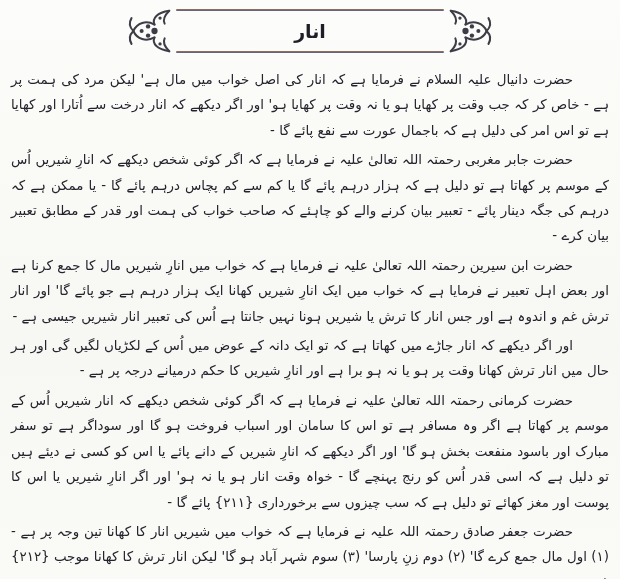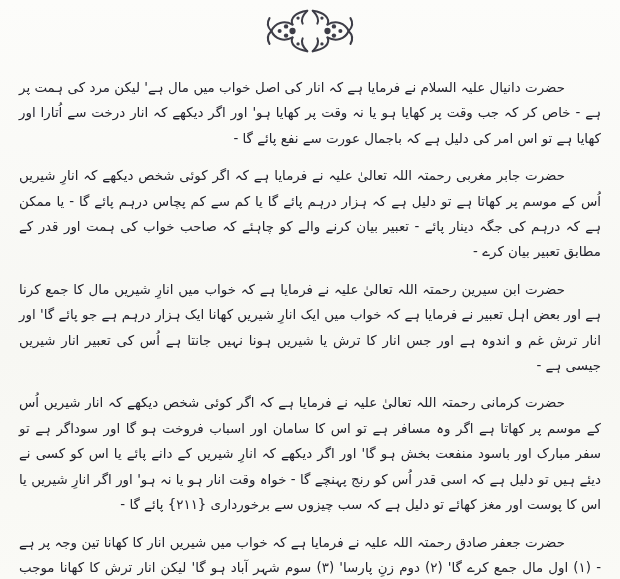--- a/index.html
+++ b/index.html
@@ -60,21 +60,21 @@
   .text-area {
     direction: rtl;
     text-align: justify;
     padding: 7px 7px 0 7px;
     font-size: 13.4px;
     line-height: 25.4px;
     color: #23232d;
     letter-spacing: 0;
   }
   .para {
-    margin: 12px;
+    margin: 4px;
     text-indent: 36px;
     text-align-last: right;
   }
 </style>
 </head>
 <body>
 
 <div class="page">
 
   <div class="header">
@@ -92,20 +92,25 @@
       <g fill="#3d3d47">
         <circle cx="31" cy="27" r="3.4"></circle>
         <circle cx="24" cy="22" r="2.4"></circle>
         <circle cx="24" cy="32" r="2.4"></circle>
         <circle cx="17" cy="27" r="2.2"></circle>
         <circle cx="37" cy="13" r="1.8"></circle>
         <circle cx="37" cy="41" r="1.8"></circle>
       </g>
     </svg>
 
+    <div class="title-box">
+      <div class="rule"></div>
+      <div class="title">انار</div>
+      <div class="rule"></div>
+    </div>
 
     <svg class="ornament right" viewBox="0 0 50 54">
       <g fill="none" stroke="#3d3d47" stroke-width="2.2" stroke-linecap="round">
         <path d="M47 5 C34 7 28 13 31 20"></path>
         <path d="M47 49 C34 47 28 41 31 34"></path>
         <path d="M31 20 C22 15 12 18 8 27 C12 36 22 39 31 34"></path>
         <path d="M47 5 C42 10 40 15 42 19"></path>
         <path d="M47 49 C42 44 40 39 42 35"></path>
         <path d="M8 27 C4 23 3 18 6 13"></path>
         <path d="M8 27 C4 31 3 36 6 41"></path>
@@ -119,18 +124,19 @@
         <circle cx="37" cy="41" r="1.8"></circle>
       </g>
     </svg>
 
   </div>
 
   <div class="text-area" dir="rtl">
     <p class="para">حضرت دانیال علیہ السلام نے فرمایا ہے کہ انار کی اصل خواب میں مال ہے' لیکن مرد کی ہمت پر ہے - خاص کر کہ جب وقت پر کھایا ہو یا نہ وقت پر کھایا ہو' اور اگر دیکھے کہ انار درخت سے اُتارا اور کھایا ہے تو اس امر کی دلیل ہے کہ باجمال عورت سے نفع پائے گا -</p>
     <p class="para">حضرت جابر مغربی رحمتہ اللہ تعالیٰ علیہ نے فرمایا ہے کہ اگر کوئی شخص دیکھے کہ انارِ شیریں اُس کے موسم پر کھاتا ہے تو دلیل ہے کہ ہزار درہم پائے گا یا کم سے کم پچاس درہم پائے گا - یا ممکن ہے کہ درہم کی جگہ دینار پائے - تعبیر بیان کرنے والے کو چاہئے کہ صاحب خواب کی ہمت اور قدر کے مطابق تعبیر بیان کرے -</p>
     <p class="para">حضرت ابن سیرین رحمتہ اللہ تعالیٰ علیہ نے فرمایا ہے کہ خواب میں انارِ شیریں مال کا جمع کرنا ہے اور بعض اہل تعبیر نے فرمایا ہے کہ خواب میں ایک انارِ شیریں کھانا ایک ہزار درہم ہے جو پائے گا' اور انار ترش غم و اندوہ ہے اور جس انار کا ترش یا شیریں ہونا نہیں جانتا ہے اُس کی تعبیر انار شیریں جیسی ہے -</p>
+    <p class="para">اور اگر دیکھے کہ انار جاڑے میں کھاتا ہے کہ تو ایک دانہ کے عوض میں اُس کے لکڑیاں لگیں گی اور ہر حال میں انار ترش کھانا وقت پر ہو یا نہ ہو برا ہے اور انارِ شیریں کا حکم درمیانے درجہ پر ہے -</p>
     <p class="para">حضرت کرمانی رحمتہ اللہ تعالیٰ علیہ نے فرمایا ہے کہ اگر کوئی شخص دیکھے کہ انار شیریں اُس کے موسم پر کھاتا ہے اگر وہ مسافر ہے تو اس کا سامان اور اسباب فروخت ہو گا اور سوداگر ہے تو سفر مبارک اور باسود منفعت بخش ہو گا' اور اگر دیکھے کہ انارِ شیریں کے دانے پائے یا اس کو کسی نے دیئے ہیں تو دلیل ہے کہ اسی قدر اُس کو رنج پہنچے گا - خواہ وقت انار ہو یا نہ ہو' اور اگر انارِ شیریں یا اس کا پوست اور مغز کھائے تو دلیل ہے کہ سب چیزوں سے برخورداری {۲۱۱} پائے گا -</p>
     <p class="para">حضرت جعفر صادق رحمتہ اللہ علیہ نے فرمایا ہے کہ خواب میں شیریں انار کا کھانا تین وجہ پر ہے - (۱) اول مال جمع کرے گا' (۲) دوم زنِ پارسا' (۳) سوم شہر آباد ہو گا' لیکن انار ترش کا کھانا موجب {۲۱۲} غم ہے -</p>
     <p class="para">حضرت اسماعیل اشعث رحمتہ اللہ علیہ نے فرمایا ہے کہ اگر بادشاہ دیکھے کہ اُس کے پاس انار ہے تو دلیل ہے کہ شہر یا ولایت پائے گا - یہی حال رئیس کا ہے اور تاجر کو دس ہزار درہم اور بازاری کو ایک ہزار درہم اور درویش کو دس درہم یا ایک درہم ملے گا -</p>
   </div>
 
 </div>
 
 </body></html>

